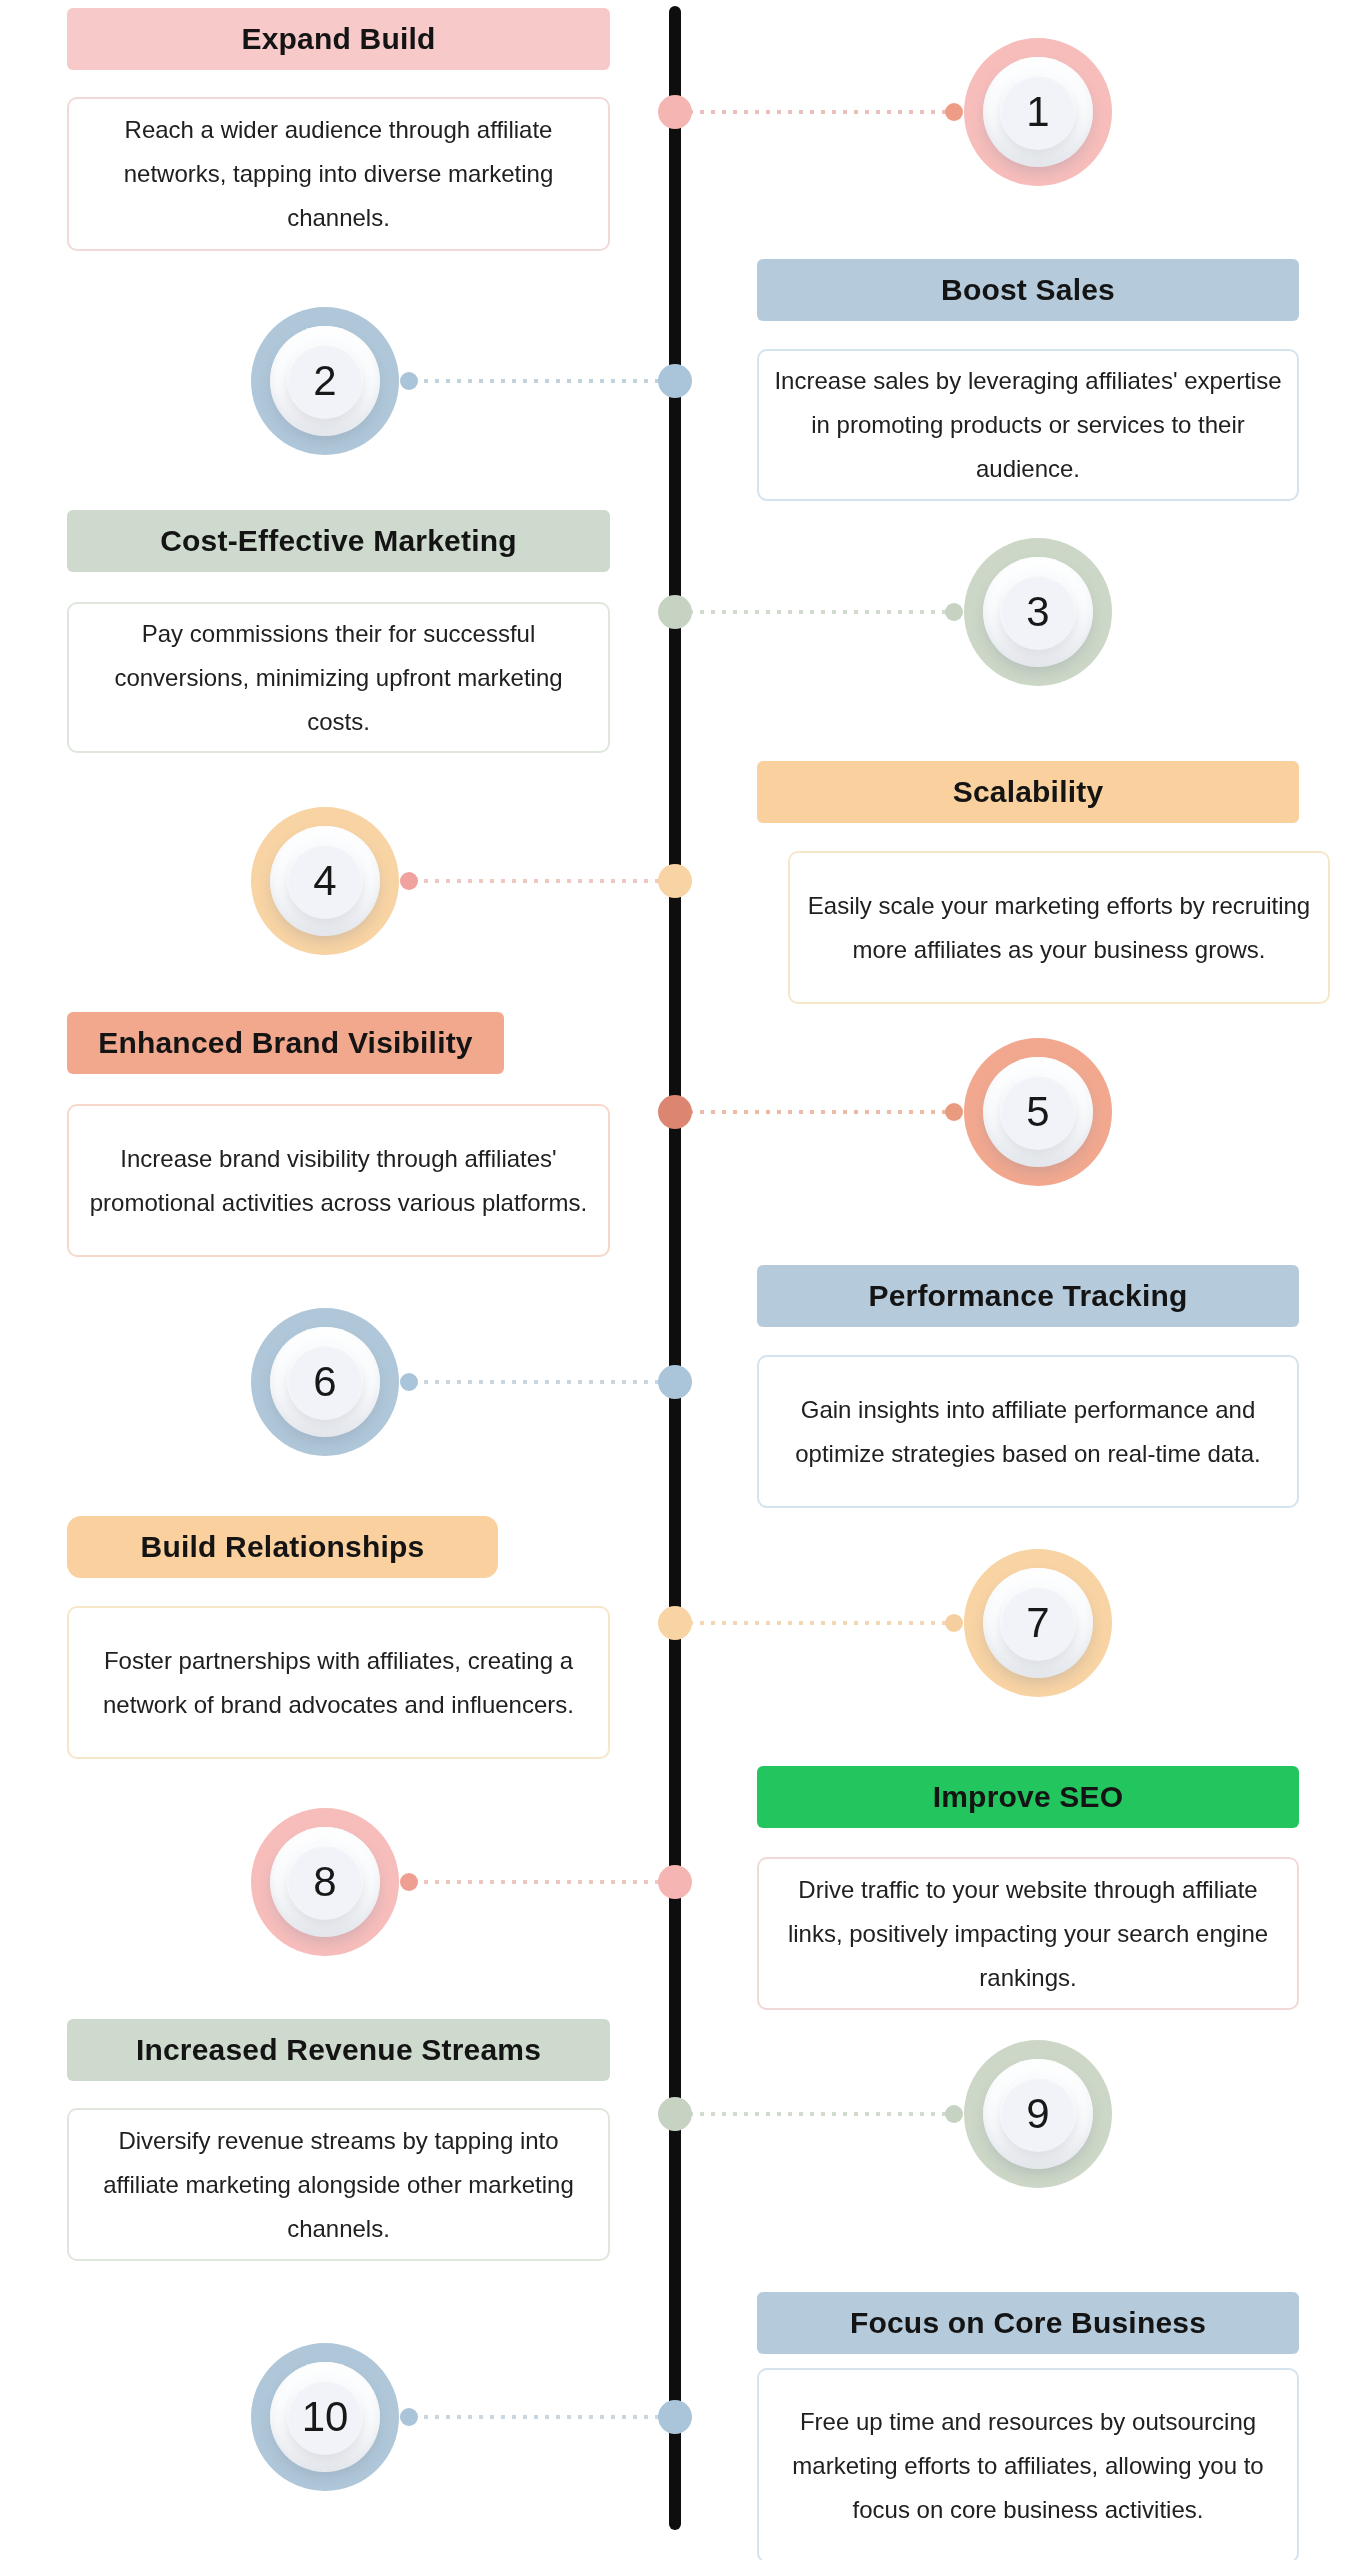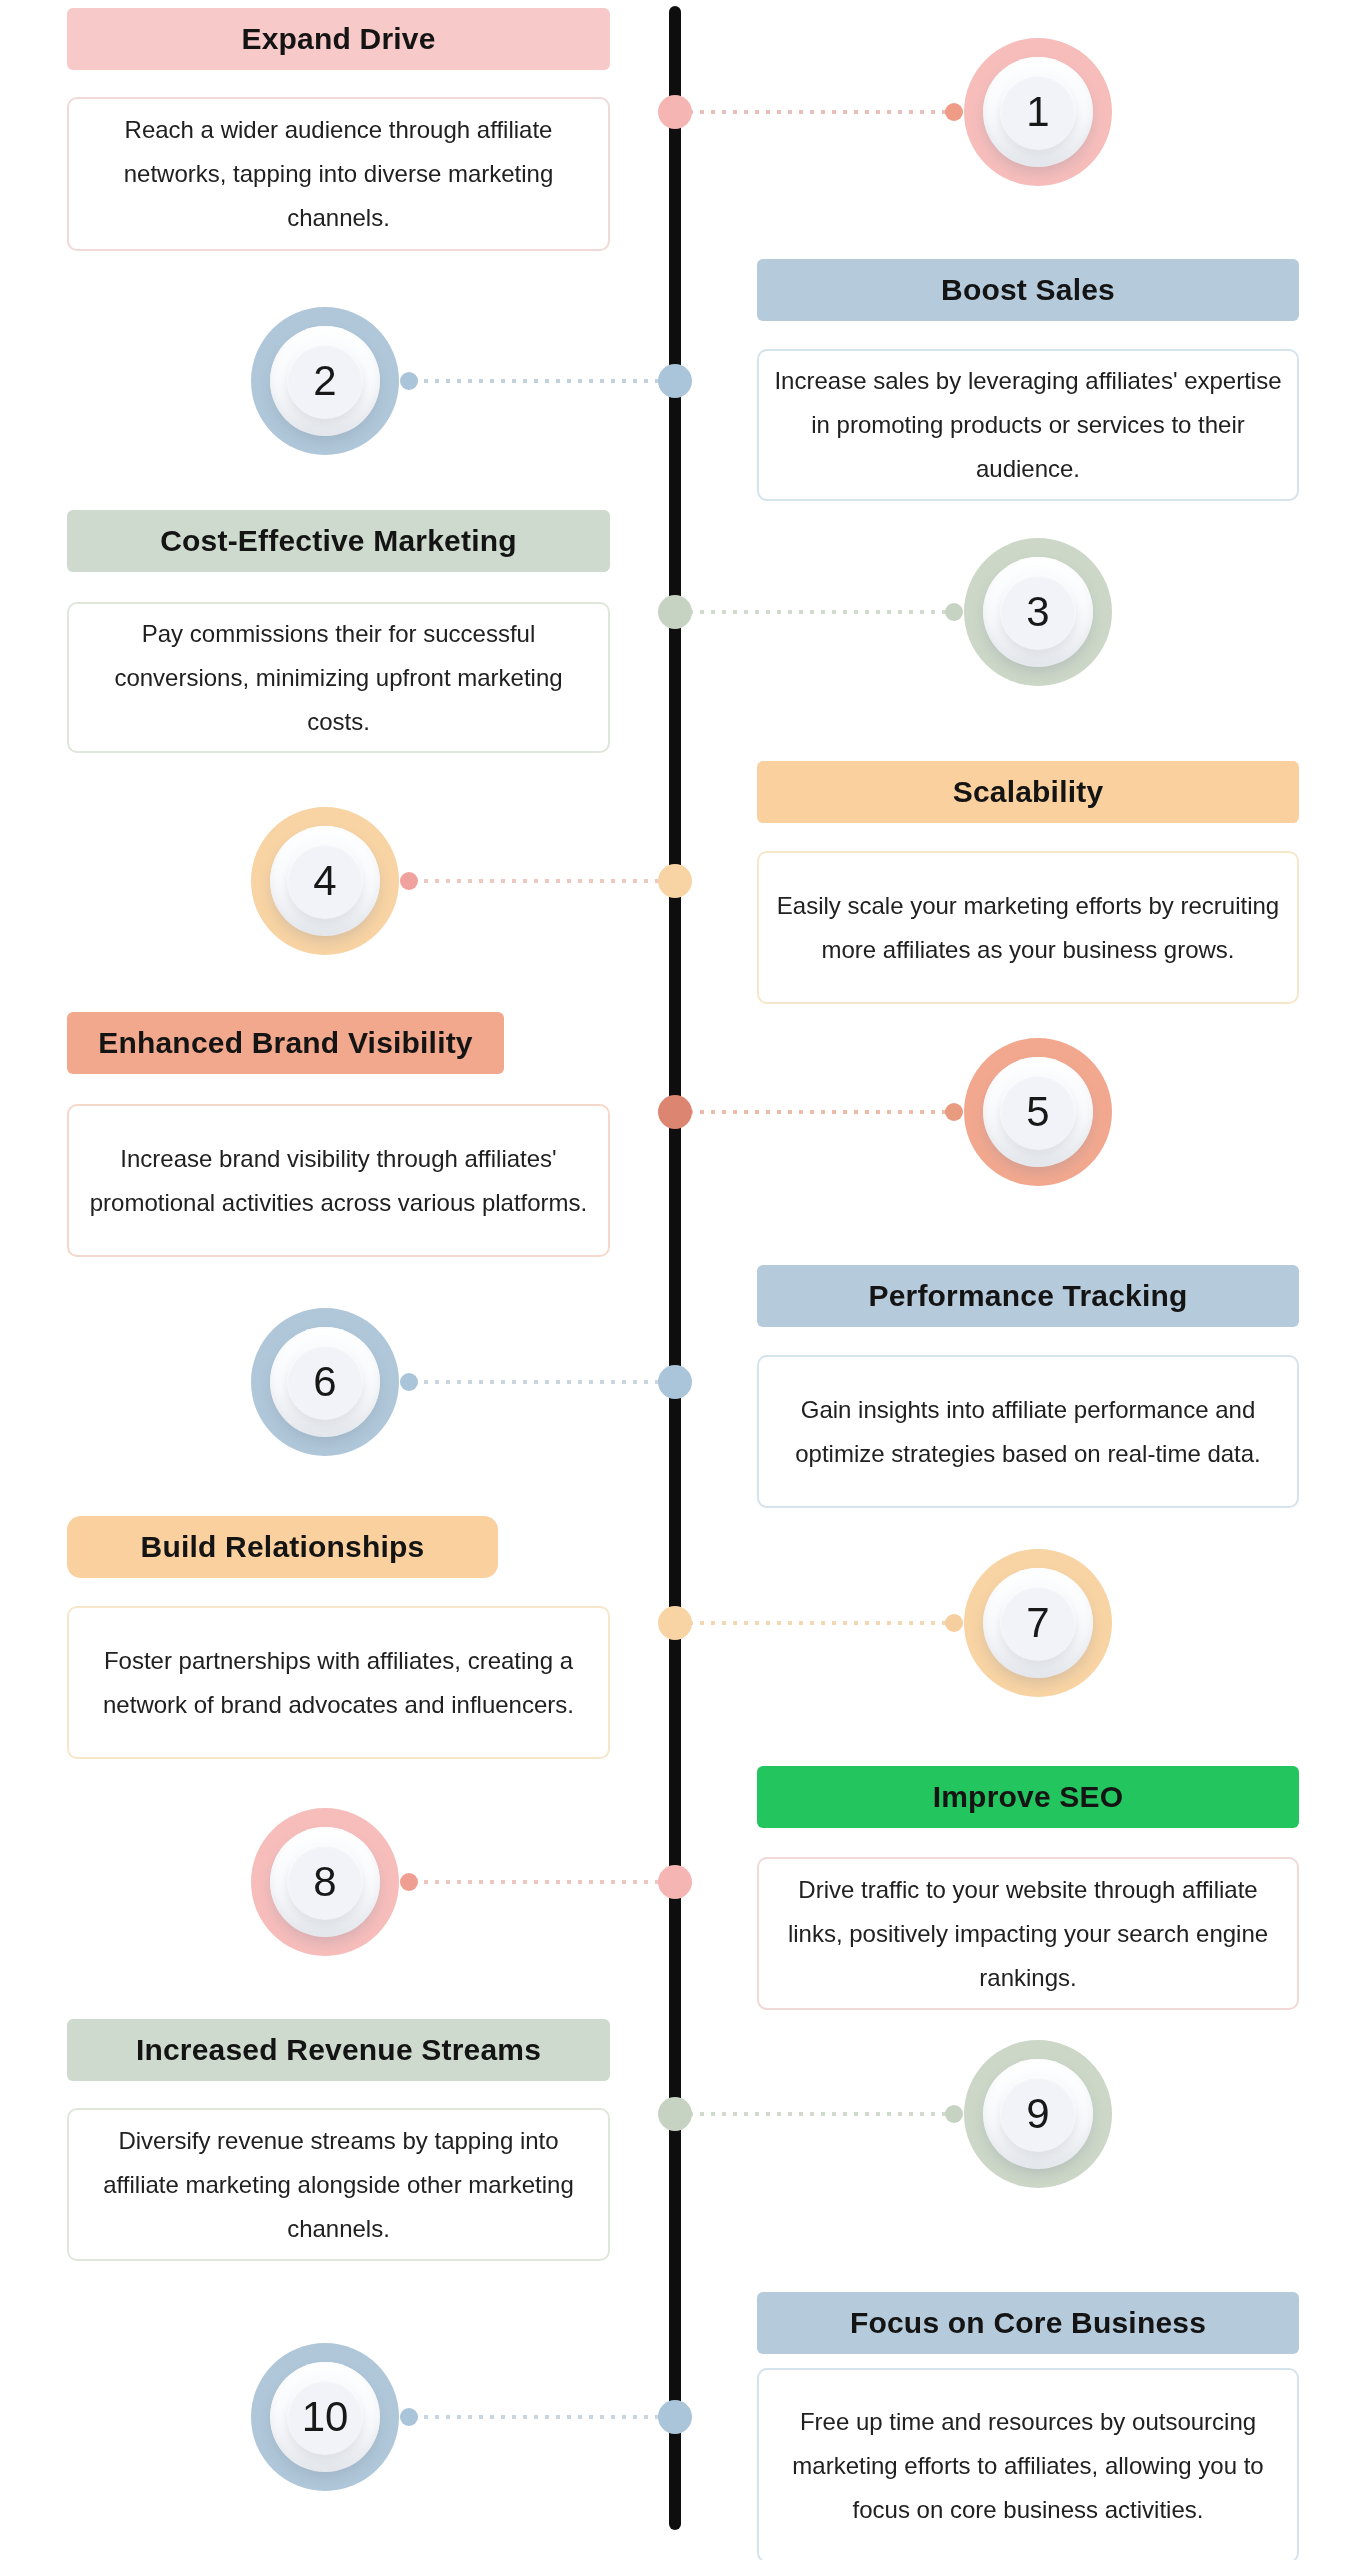--- a/index.html
+++ b/index.html
@@ -37,21 +37,21 @@
   .dot-near{width:18px;height:18px;}
   .dot-line{width:34px;height:34px;}
 </style>
 </head>
 <body>
 
 <div class="canvas">
   <div class="timeline" style="left:669px;top:6px;width:12px;height:2524px;"></div>
   <div id="items">
       <div>
-        <div class="hdr" style="left: 67px; top: 8px; width: 543px; background: rgb(247, 201, 201);">Expand Drive</div>
+        <div class="hdr" style="left: 67px; top: 8px; width: 543px; background: rgb(247, 201, 201);">Expand Build</div>
         <div class="desc" style="left: 67px; top: 97px; width: 543px; height: 154px; border: 2px solid rgb(240, 217, 215);">Reach a wider audience through affiliate networks, tapping into diverse marketing channels.</div>
         <div class="conn" style="left: 689px; top: 110px; width: 261px; background-image: repeating-linear-gradient(90deg, rgb(234, 191, 185) 0px, rgb(234, 191, 185) 4px, transparent 4px, transparent 11px);"></div>
         <div class="dot dot-near" style="left: 945px; top: 103px; background: rgb(238, 156, 134);"></div>
         <div class="dot dot-line" style="left: 658px; top: 95px; background: rgb(245, 181, 179);"></div>
         <div class="circle" style="left: 964px; top: 38px; background: rgb(246, 189, 187);">
           <div class="mid"></div>
           <div class="num">1</div>
         </div>
       </div>
       <div>
@@ -71,21 +71,21 @@
         <div class="conn" style="left: 689px; top: 610px; width: 261px; background-image: repeating-linear-gradient(90deg, rgb(208, 218, 205) 0px, rgb(208, 218, 205) 4px, transparent 4px, transparent 11px);"></div>
         <div class="dot dot-near" style="left: 945px; top: 603px; background: rgb(199, 211, 194);"></div>
         <div class="dot dot-line" style="left: 658px; top: 595px; background: rgb(199, 211, 194);"></div>
         <div class="circle" style="left: 964px; top: 538px; background: rgb(204, 215, 199);">
           <div class="mid"></div>
           <div class="num">3</div>
         </div>
       </div>
       <div>
         <div class="hdr" style="left: 757px; top: 761px; width: 542px; background: rgb(249, 208, 158);">Scalability</div>
-        <div class="desc" style="left: 757px; top: 851px; width: 542px; height: 153px; border: 2px solid rgb(247, 231, 202);">Easily scale your marketing efforts by recruiting more affiliates as your business grows.</div>
+        <div class="desc" style="left: 788px; top: 851px; width: 542px; height: 153px; border: 2px solid rgb(247, 231, 202);">Easily scale your marketing efforts by recruiting more affiliates as your business grows.</div>
         <div class="conn" style="left: 413px; top: 879px; width: 248px; background-image: repeating-linear-gradient(90deg, rgb(236, 200, 192) 0px, rgb(236, 200, 192) 4px, transparent 4px, transparent 11px);"></div>
         <div class="dot dot-near" style="left: 400px; top: 872px; background: rgb(240, 162, 158);"></div>
         <div class="dot dot-line" style="left: 658px; top: 864px; background: rgb(248, 211, 163);"></div>
         <div class="circle" style="left: 251px; top: 807px; background: rgb(248, 211, 163);">
           <div class="mid"></div>
           <div class="num">4</div>
         </div>
       </div>
       <div>
         <div class="hdr" style="left: 67px; top: 1012px; width: 437px; background: rgb(242, 168, 141);">Enhanced Brand Visibility</div>

